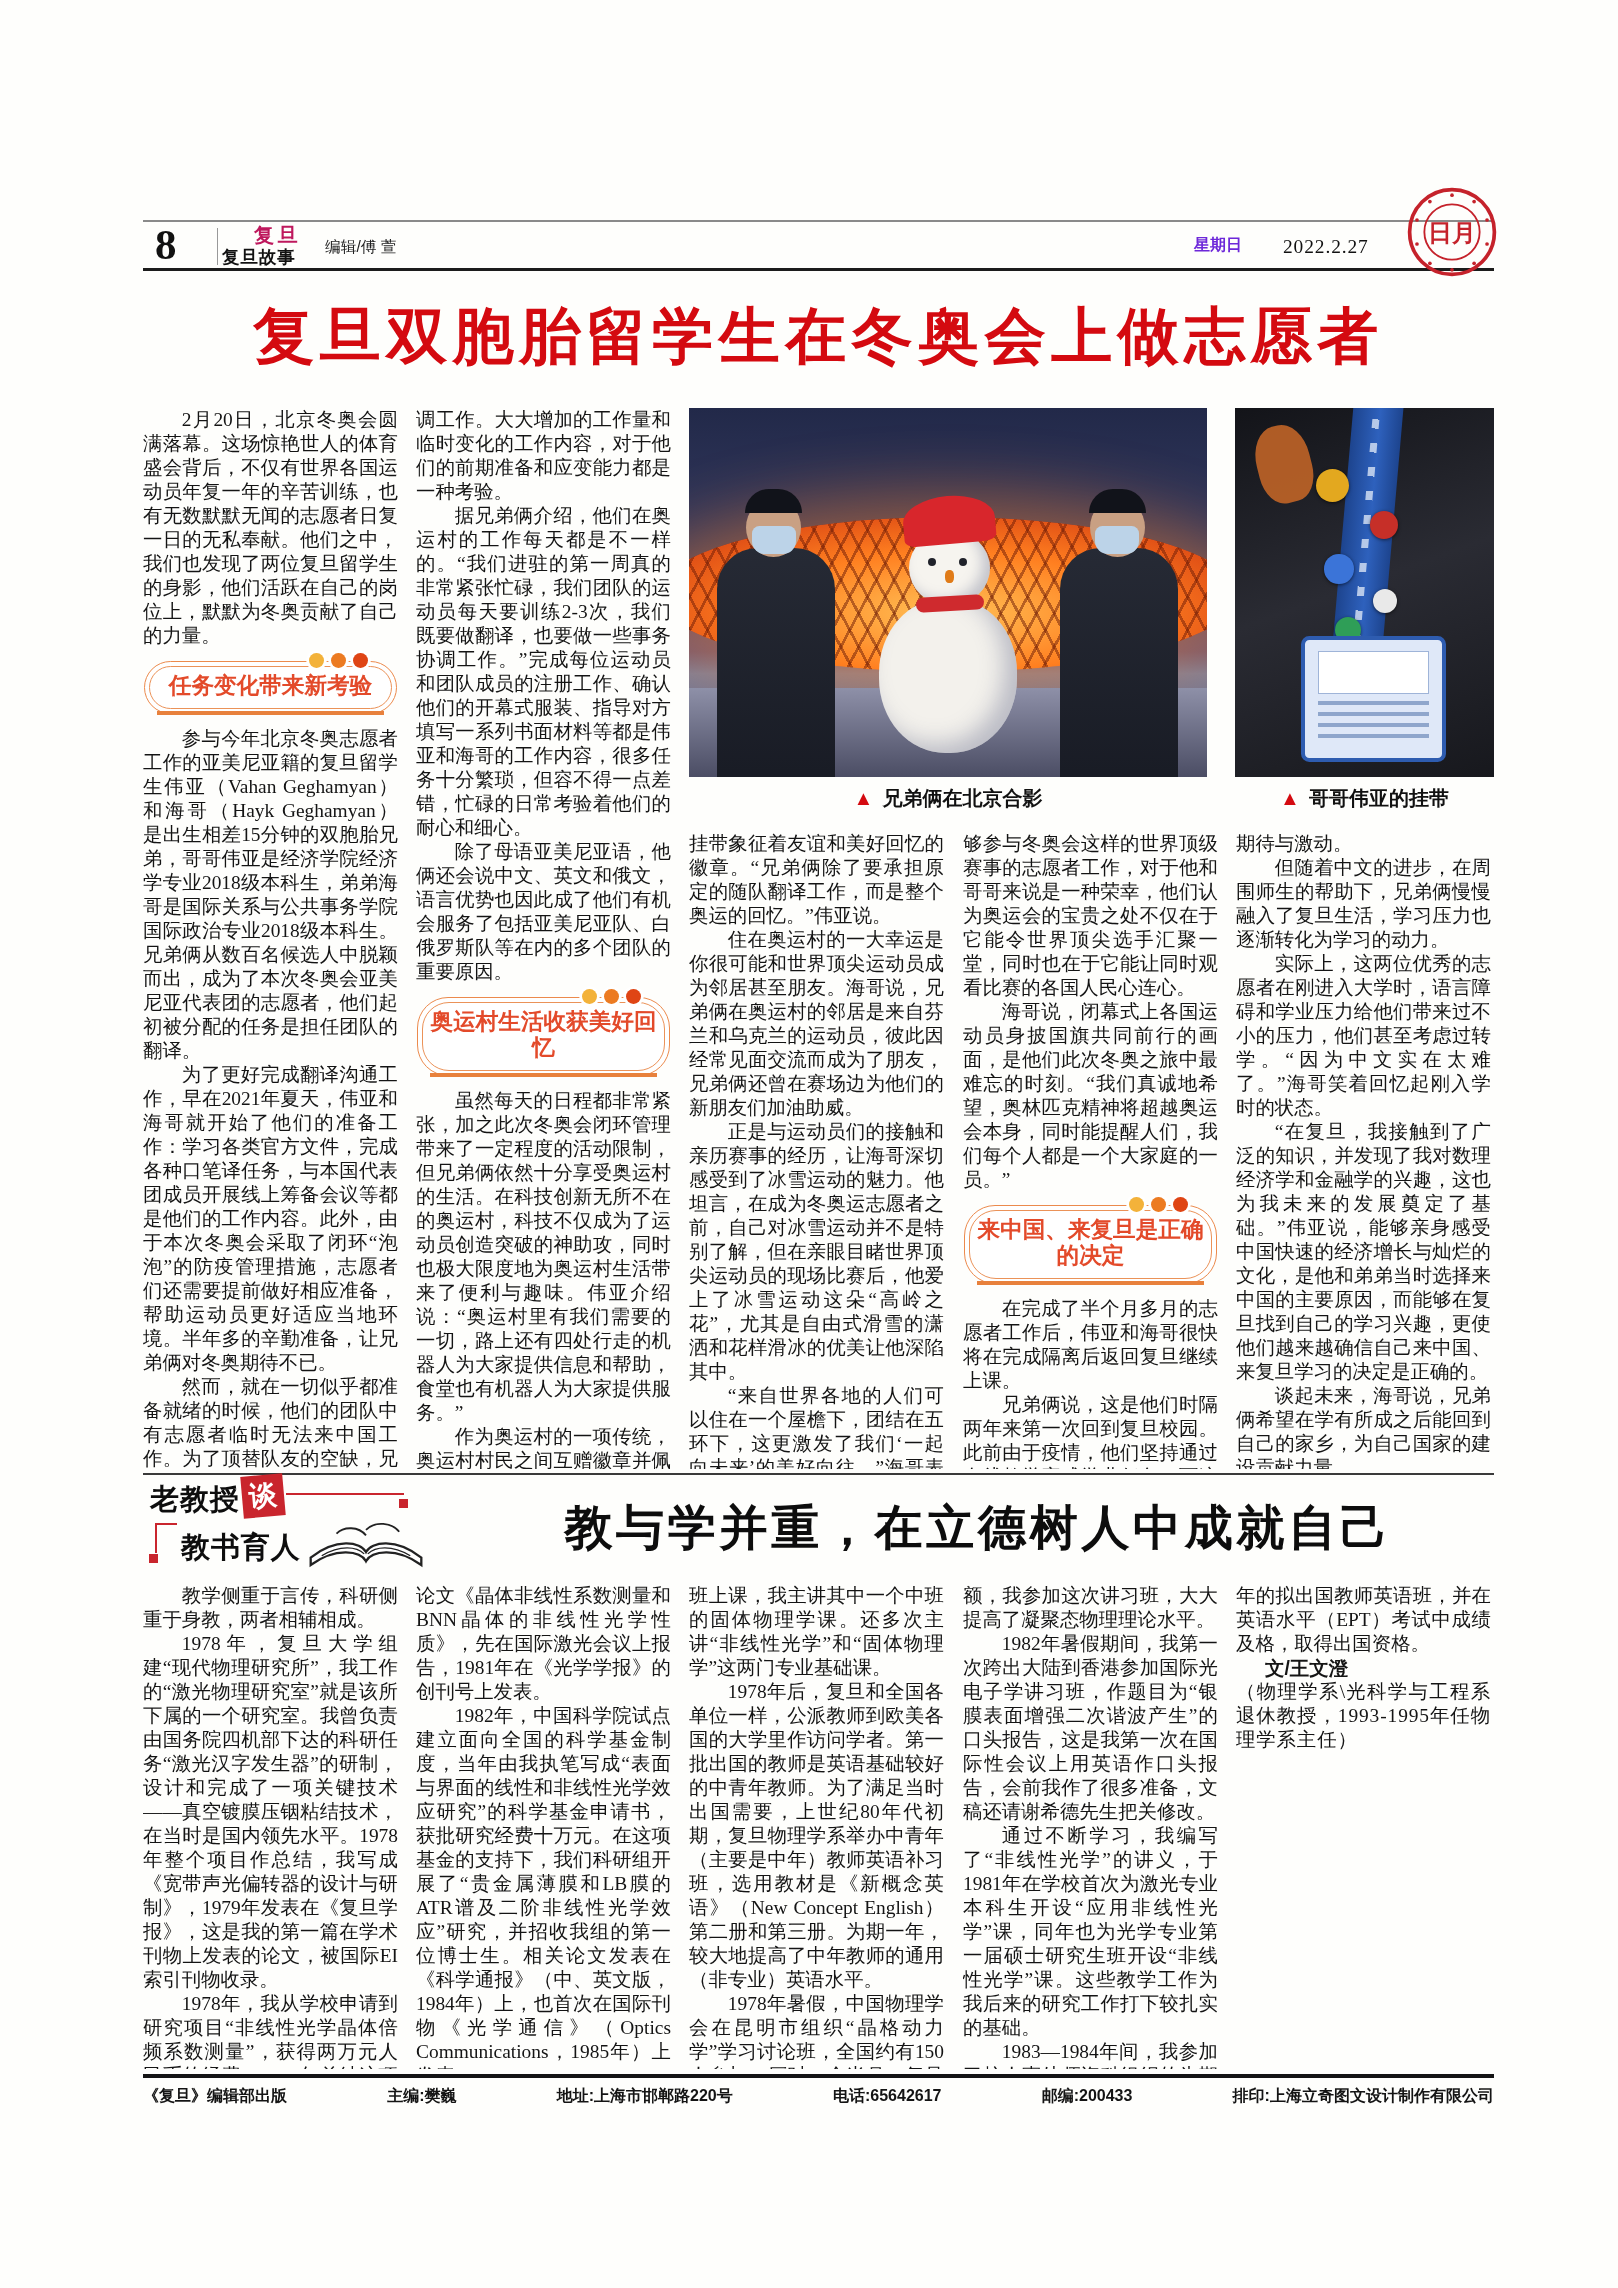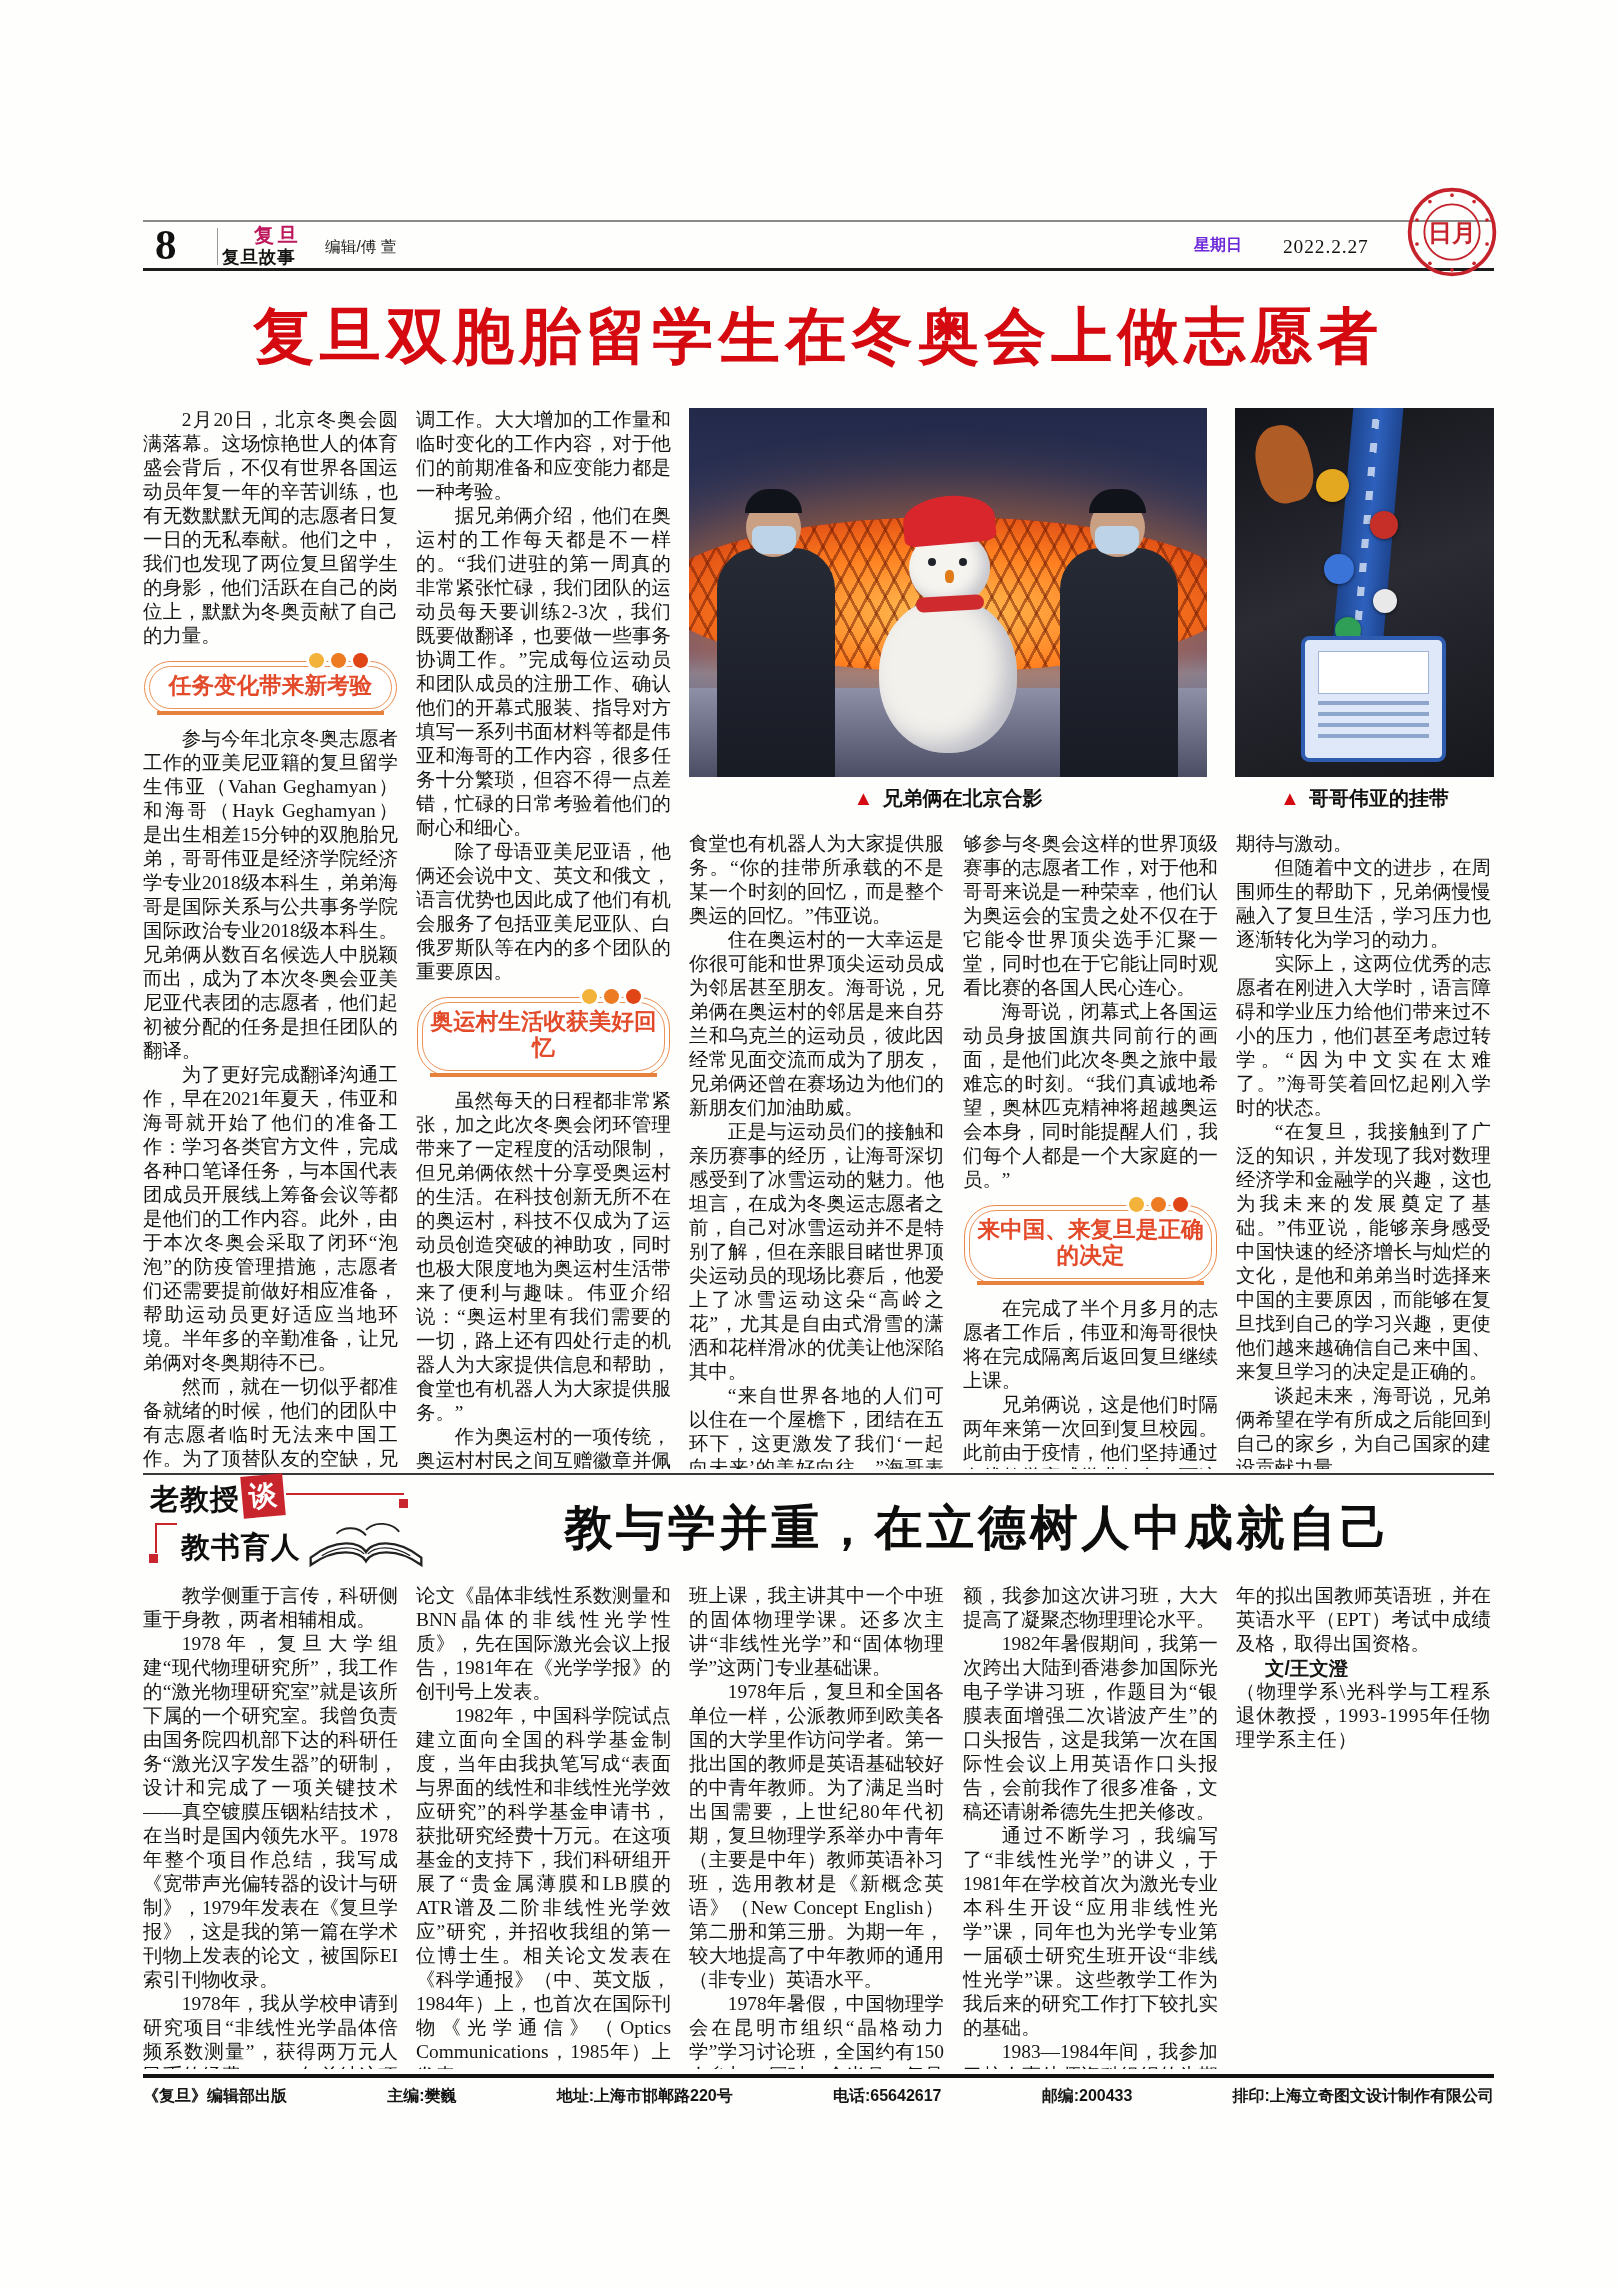--- a/index.html
+++ b/index.html
@@ -188,21 +188,21 @@
           <i class="d3"></i>
         </span>
       <span>奥运村生活收获美好回忆</span>
       <i class="bar"></i>
     </div>
     <p class="p-ind">虽然每天的日程都非常紧张，加之此次冬奥会闭环管理带来了一定程度的活动限制，但兄弟俩依然十分享受奥运村的生活。在科技创新无所不在的奥运村，科技不仅成为了运动员创造突破的神助攻，同时也极大限度地为奥运村生活带来了便利与趣味。伟亚介绍说：“奥运村里有我们需要的一切，路上还有四处行走的机器人为大家提供信息和帮助，食堂也有机器人为大家提供服务。”</p>
     <p class="p-ind">作为奥运村的一项传统，奥运村村民之间互赠徽章并佩戴在自己的证件挂带上的交流方式也让伟亚印象深刻。半个多月下来，伟亚已经收集了满满一</p>
   </div>
 
   <div class="col c3 t2">
-    <p>食堂也有机器人为大家提供服务。“你的挂带所承载的不是某一个时刻的回忆，而是整个奥运的回忆。”伟亚说。</p>
+    <p>挂带象征着友谊和美好回忆的徽章。“兄弟俩除了要承担原定的随队翻译工作，而是整个奥运的回忆。”伟亚说。</p>
     <p class="p-ind">住在奥运村的一大幸运是你很可能和世界顶尖运动员成为邻居甚至朋友。海哥说，兄弟俩在奥运村的邻居是来自芬兰和乌克兰的运动员，彼此因经常见面交流而成为了朋友，兄弟俩还曾在赛场边为他们的新朋友们加油助威。</p>
     <p class="p-ind">正是与运动员们的接触和亲历赛事的经历，让海哥深切感受到了冰雪运动的魅力。他坦言，在成为冬奥运志愿者之前，自己对冰雪运动并不是特别了解，但在亲眼目睹世界顶尖运动员的现场比赛后，他爱上了冰雪运动这朵“高岭之花”，尤其是自由式滑雪的潇洒和花样滑冰的优美让他深陷其中。</p>
     <p class="p-ind">“来自世界各地的人们可以住在一个屋檐下，团结在五环下，这更激发了我们‘一起向未来’的美好向往。”海哥表示，能</p>
   </div>
 
   <div class="col c4 t2">
     <p>够参与冬奥会这样的世界顶级赛事的志愿者工作，对于他和哥哥来说是一种荣幸，他们认为奥运会的宝贵之处不仅在于它能令世界顶尖选手汇聚一堂，同时也在于它能让同时观看比赛的各国人民心连心。</p>
     <p class="p-ind">海哥说，闭幕式上各国运动员身披国旗共同前行的画面，是他们此次冬奥之旅中最难忘的时刻。“我们真诚地希望，奥林匹克精神将超越奥运会本身，同时能提醒人们，我们每个人都是一个大家庭的一员。”</p>
     <div class="sechead">
       <span class="dots">

